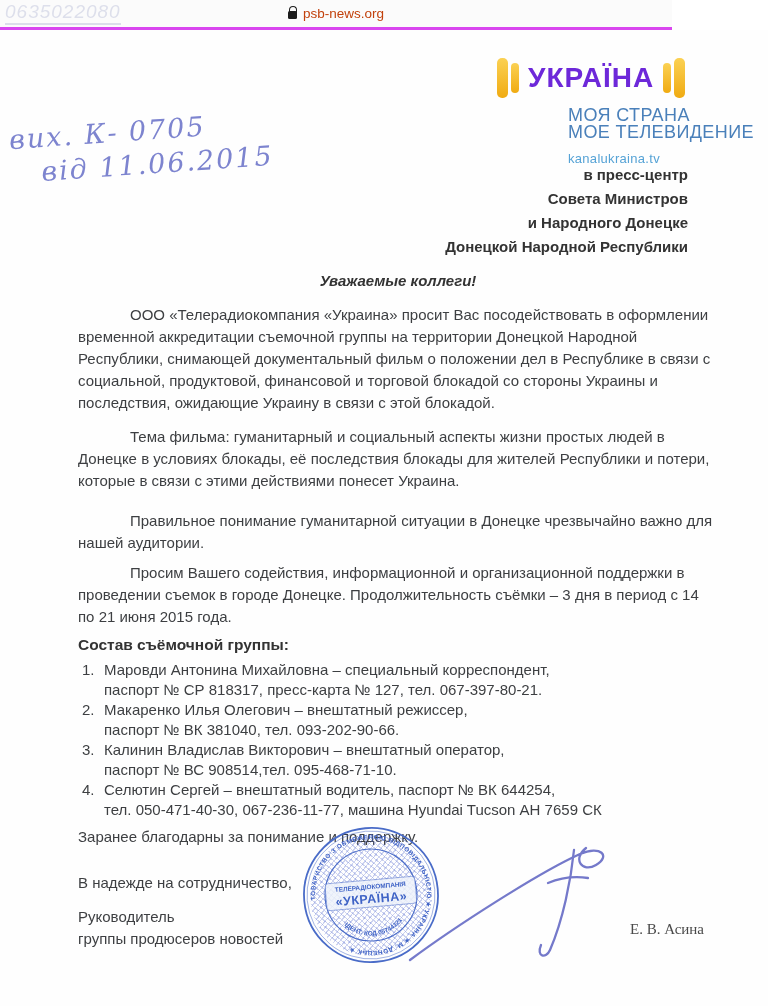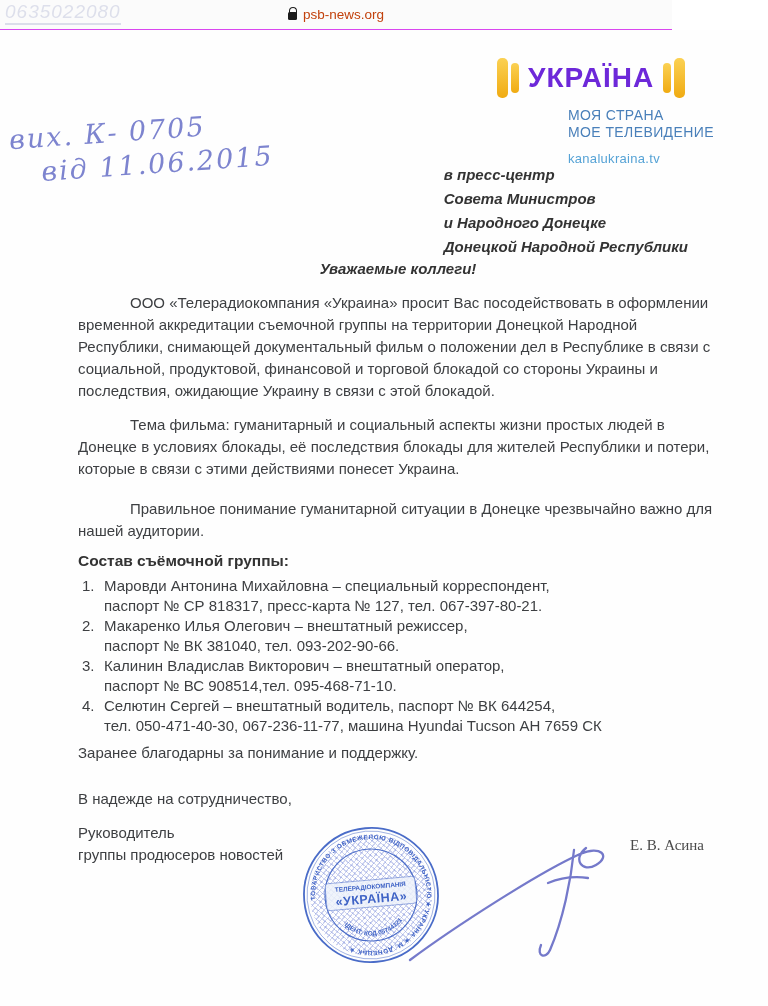--- a/index.html
+++ b/index.html
@@ -1,21 +1,21 @@
 <!DOCTYPE html>
 <html><head>
 <meta charset="utf-8">
 <style>
   * { margin:0; padding:0; box-sizing:border-box; }
   html,body { width:768px; height:1006px; overflow:hidden; background:#fff;
               font-family:"Liberation Sans", sans-serif; }
 
   
   .topbar { position:relative; width:672px; height:30px; background:#fbfbfb;
-            border-bottom:1px solid #d946ef; display:flex; align-items:center;
+            border-bottom:3px solid #d946ef; display:flex; align-items:center;
             justify-content:center; }
   .urlwrap { display:flex; align-items:center; gap:6px; }
   .lock { position:relative; width:9px; height:8px; background:#1c1c1c; border-radius:1.5px; margin-top:3px; }
   .lock:before { content:""; position:absolute; top:-5px; left:1.5px; width:6px; height:6px;
                  border:1.6px solid #1c1c1c; border-bottom:none; border-radius:4px 4px 0 0; }
   .url { font-size:13.5px; color:#c2410c; }
   .wmark { position:absolute; left:5px; top:1px; font-size:19px; letter-spacing:1px;
            color:rgba(105,115,175,0.20); border-bottom:2px solid rgba(105,115,175,0.22);
            font-style:italic; }
 
@@ -24,36 +24,36 @@
           color:#3d3f42; }
 
   
   .logo { position:absolute; left:497px; top:28px; }
   .logo-row { display:flex; align-items:center; }
   .brk { display:flex; align-items:center; gap:3px; }
   .bar { background:linear-gradient(180deg,#fbd153,#f0ab12); border-radius:5px; }
   .bar.b1 { width:11px; height:40px; }
   .bar.b2 { width:8px; height:30px; }
   .wordmark { font-size:28px; font-weight:bold; color:#6d28d9; letter-spacing:1px; margin:0 9px; }
-  .tagline { margin-left:71px; margin-top:9px; font-size:14px; line-height:17px;
+  .tagline { margin-left:71px; margin-top:9px; font-size:18px; line-height:17px;
              color:#4a80ba; letter-spacing:0.4px; }
   .siteurl { margin-left:71px; margin-top:10px; font-size:13px; color:#56a3d6; letter-spacing:0.3px; }
 
   
   .hand { position:absolute; left:10px; top:84px; transform:rotate(-4deg);
           font-family:"DejaVu Serif", serif; font-style:italic; color:#7d84cf;
           font-size:27px; letter-spacing:2px; line-height:34px; }
   .hand .l2 { margin-left:30px; }
 
   
-  .recipient { position:absolute; right:80px; top:133px; 
-               font-weight:bold; font-style:italic; font-size:15px; line-height:24px; color:#333; }
-
-  
-  .content { position:absolute; left:78px; top:228px; width:640px; font-size:15px;
+  .recipient { position:absolute; right:80px; top:133px; text-align:right;
+               font-weight:bold; font-size:15px; line-height:24px; color:#333; }
+
+  
+  .content { position:absolute; left:78px; top:240px; width:640px; font-size:15px;
              line-height:22px; color:#3d3f42; }
   .ln { white-space:nowrap; }
   .ind { text-indent:52px; }
   .salut { text-align:center; font-weight:bold; font-style:italic; color:#333; margin-bottom:12px; }
   .p1 { margin-bottom:12px; } .p2 { margin-bottom:18px; } .p3 { margin-bottom:8px; }
   .p4 { margin-bottom:6px; }
   .crew-head { font-weight:bold; color:#333; font-size:15.5px; margin-bottom:4px; }
   .crew { line-height:20px; margin-bottom:6px; }
   .li { display:flex; }
   .num { flex:none; width:26px; padding-left:4px; }
@@ -134,20 +134,25 @@
       <div class="ln ind">Тема фильма: гуманитарный и социальный аспекты жизни простых людей в</div>
       <div class="ln">Донецке в условиях блокады, её последствия блокады для жителей Республики и потери,</div>
       <div class="ln">которые в связи с этими действиями понесет Украина.</div>
     </div>
 
     <div class="p3">
       <div class="ln ind">Правильное понимание гуманитарной ситуации в Донецке чрезвычайно важно для</div>
       <div class="ln">нашей аудитории.</div>
     </div>
 
+    <div class="p4">
+      <div class="ln ind">Просим Вашего содействия, информационной и организационной поддержки в</div>
+      <div class="ln">проведении съемок в городе Донецке. Продолжительность съёмки – 3 дня в период с 14</div>
+      <div class="ln">по 21 июня 2015 года.</div>
+    </div>
 
     <div class="crew-head">Состав съёмочной группы:</div>
 
     <div class="crew">
       <div class="li">
         <span class="num">1.</span>
         <span class="ln">Маровди Антонина Михайловна – специальный корреспондент,</span>
       </div>
       <div class="cont">паспорт № СР 818317, пресс-карта № 127, тел. 067-397-80-21.</div>
       <div class="li">

